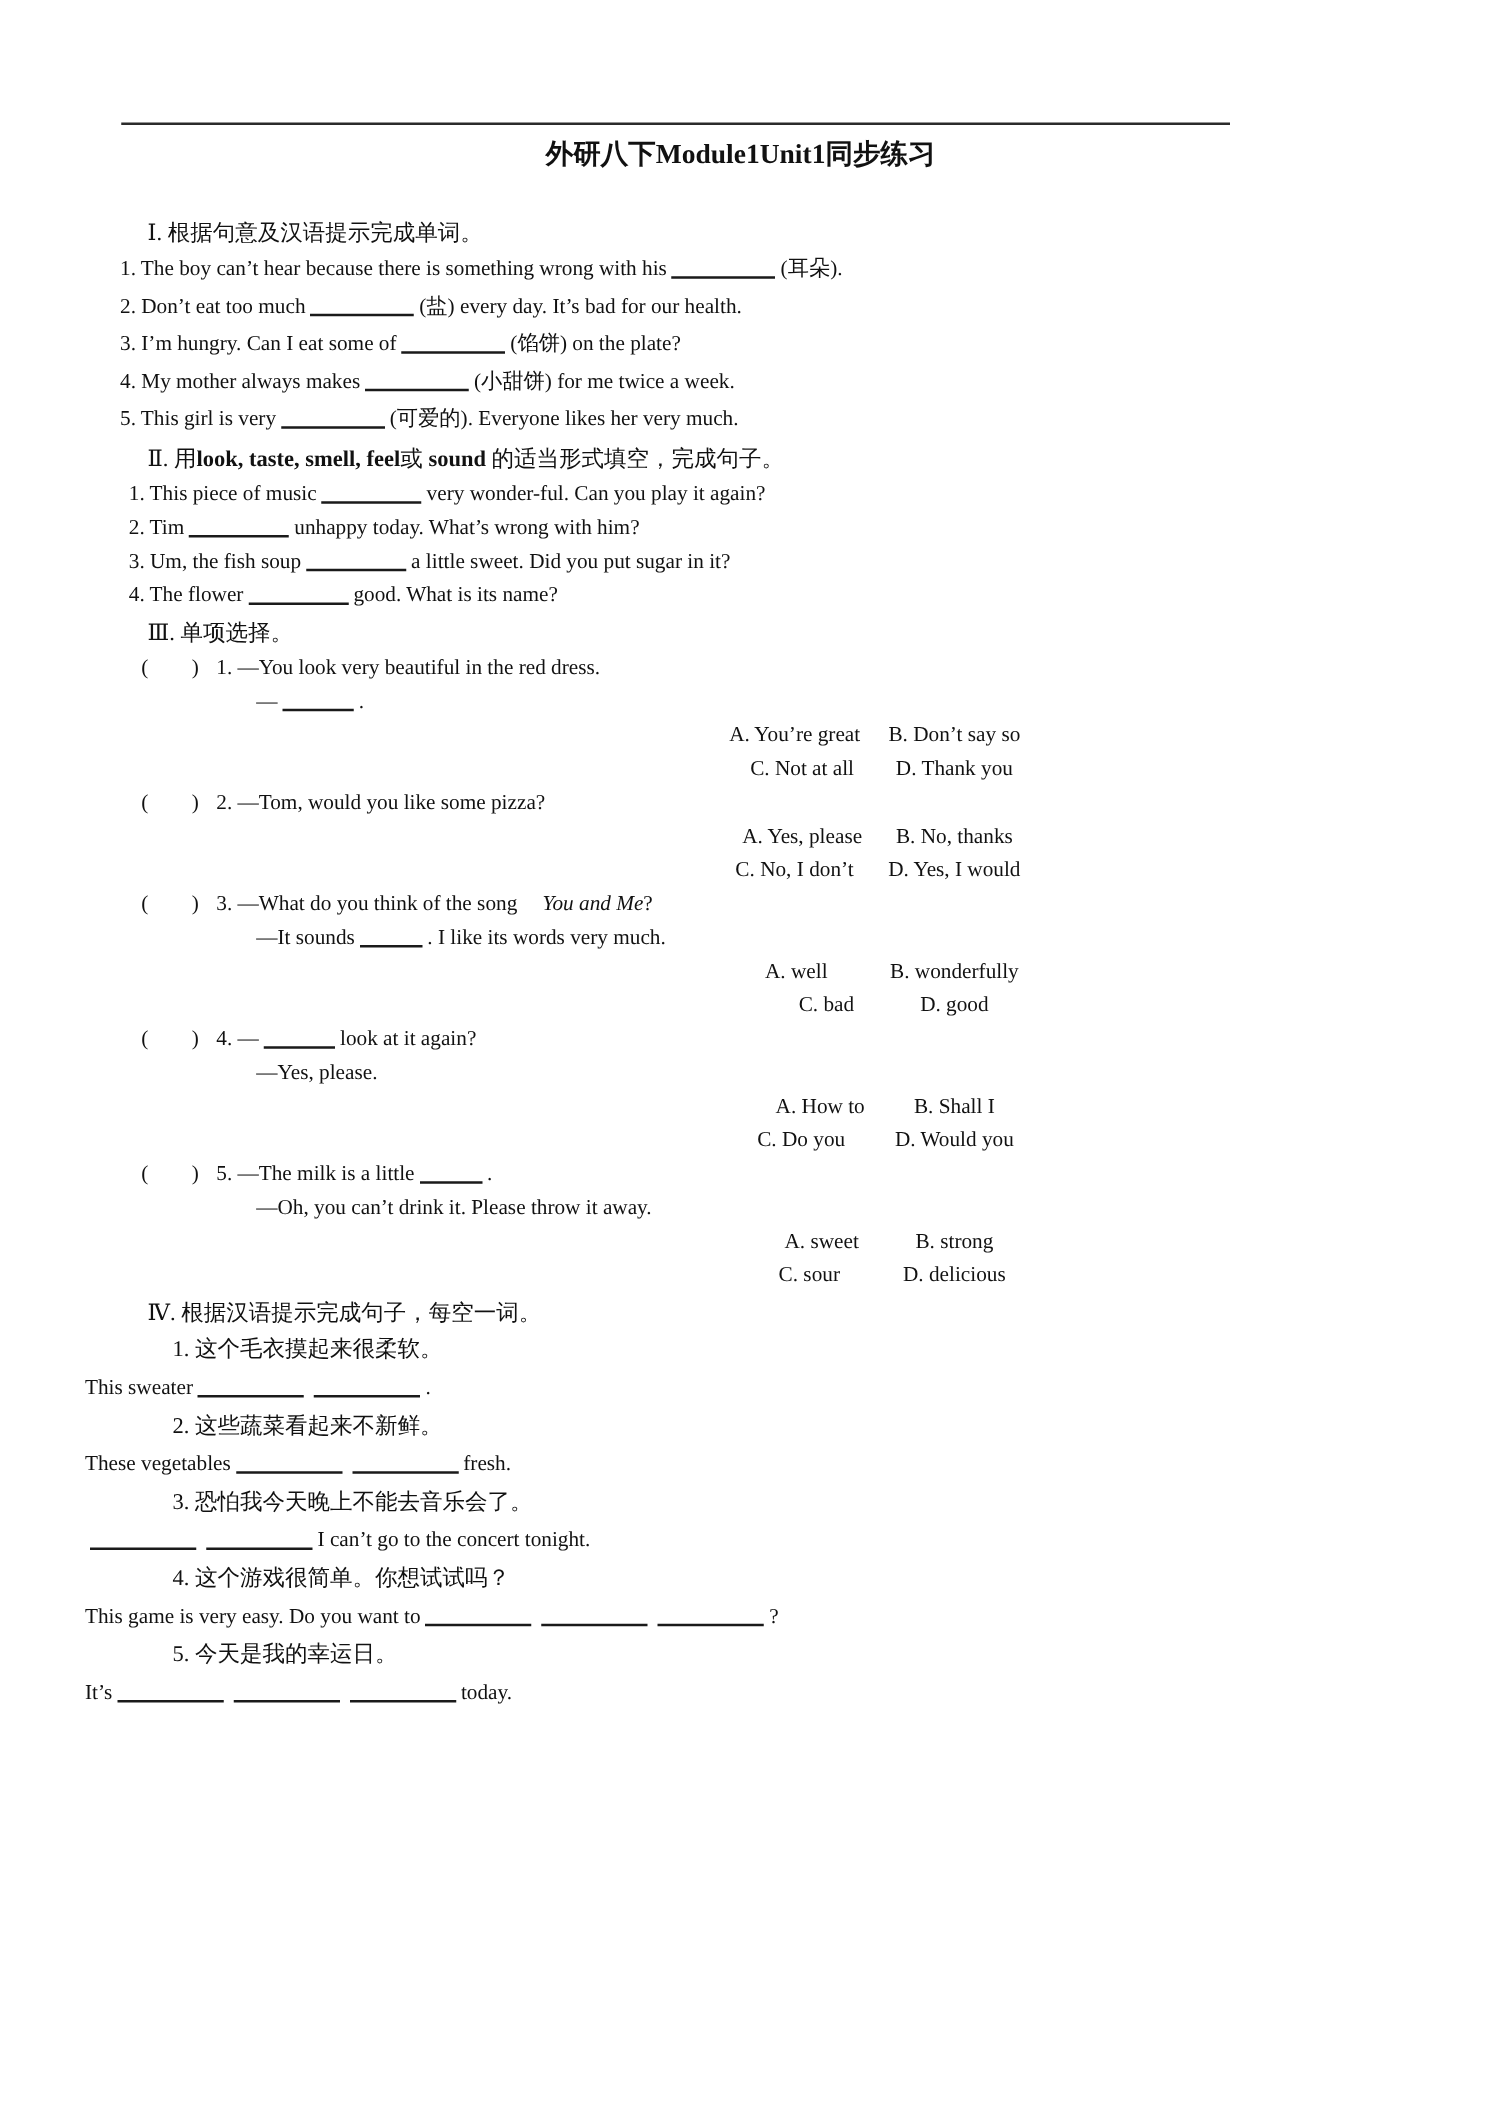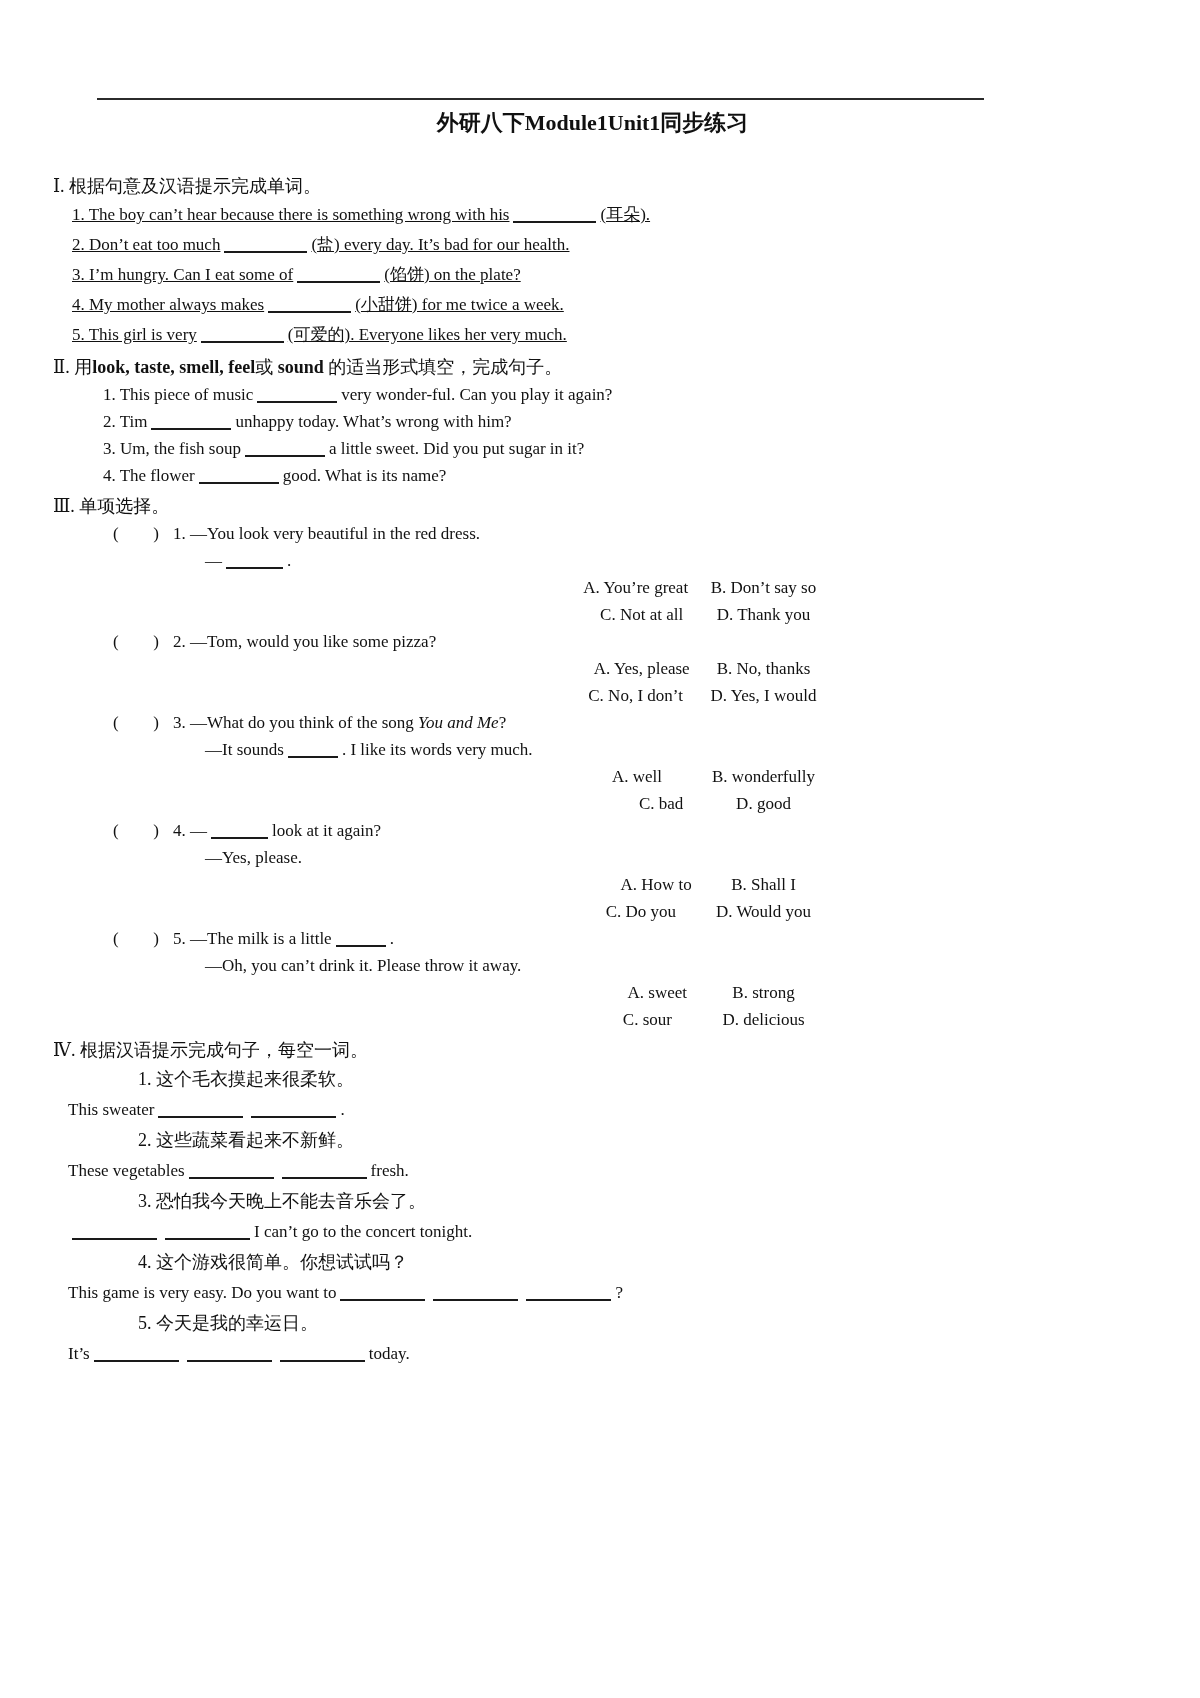--- a/index.html
+++ b/index.html
@@ -15,40 +15,40 @@
     position:absolute;left:97px;top:98px;width:991px;height:0;
     border-top:2px solid #2b2b2b;
   }
   .title{
     position:absolute;left:97px;top:108px;width:991px;
     text-align:center;
     font-size:22px;font-weight:bold;line-height:30px;
   }
   .doc-lines{position:absolute;left:0;top:172px;width:1200px;}
   .line{font-size:17px;white-space:nowrap;}
-  .line.h{margin-left:53px;height:28px;line-height:28px;font-size:18px;}
+  .line.h{margin-left:118px;height:28px;line-height:28px;font-size:18px;}
   .doc-lines > .line.h:not(:first-child){margin-top:3px;}
-  .line.i1{margin-left:72px;height:30px;line-height:30px;text-decoration:underline;}
+  .line.i1{margin-left:96px;height:30px;line-height:30px;}
   .line.i2{margin-left:103px;height:27px;line-height:27px;}
   .line.q{margin-left:113px;height:27px;line-height:27px;}
   .line.r{margin-left:205px;height:27px;line-height:27px;}
   .line.o{margin-left:177px;height:27px;line-height:27px;text-align:center;}
   .line.c{margin-left:138px;height:31px;line-height:31px;font-size:18px;}
   .line.f{margin-left:68px;height:30px;line-height:30px;}
   .blank{
     display:inline-block;height:15px;
     border-bottom:2px solid #1a1a1a;
     margin:0 4px;vertical-align:-3px;
   }
   .paren{
     display:inline-flex;width:46px;justify-content:space-between;
     margin-right:14px;
   }
   .b{font-weight:bold;}
-  .it{font-style:italic;}
+  .it{font-style:italic;margin-left:16px;}
   .col1{display:inline-block;width:150px;}
 </style>
 </head>
 <body>
 
 <div class="page">
   <div class="rule"></div>
   <div class="title">外研八下Module1Unit1同步练习</div>
   <div class="doc-lines">
       <div class="line h"><span>Ⅰ. 根据句意及汉语提示完成单词。</span></div>

